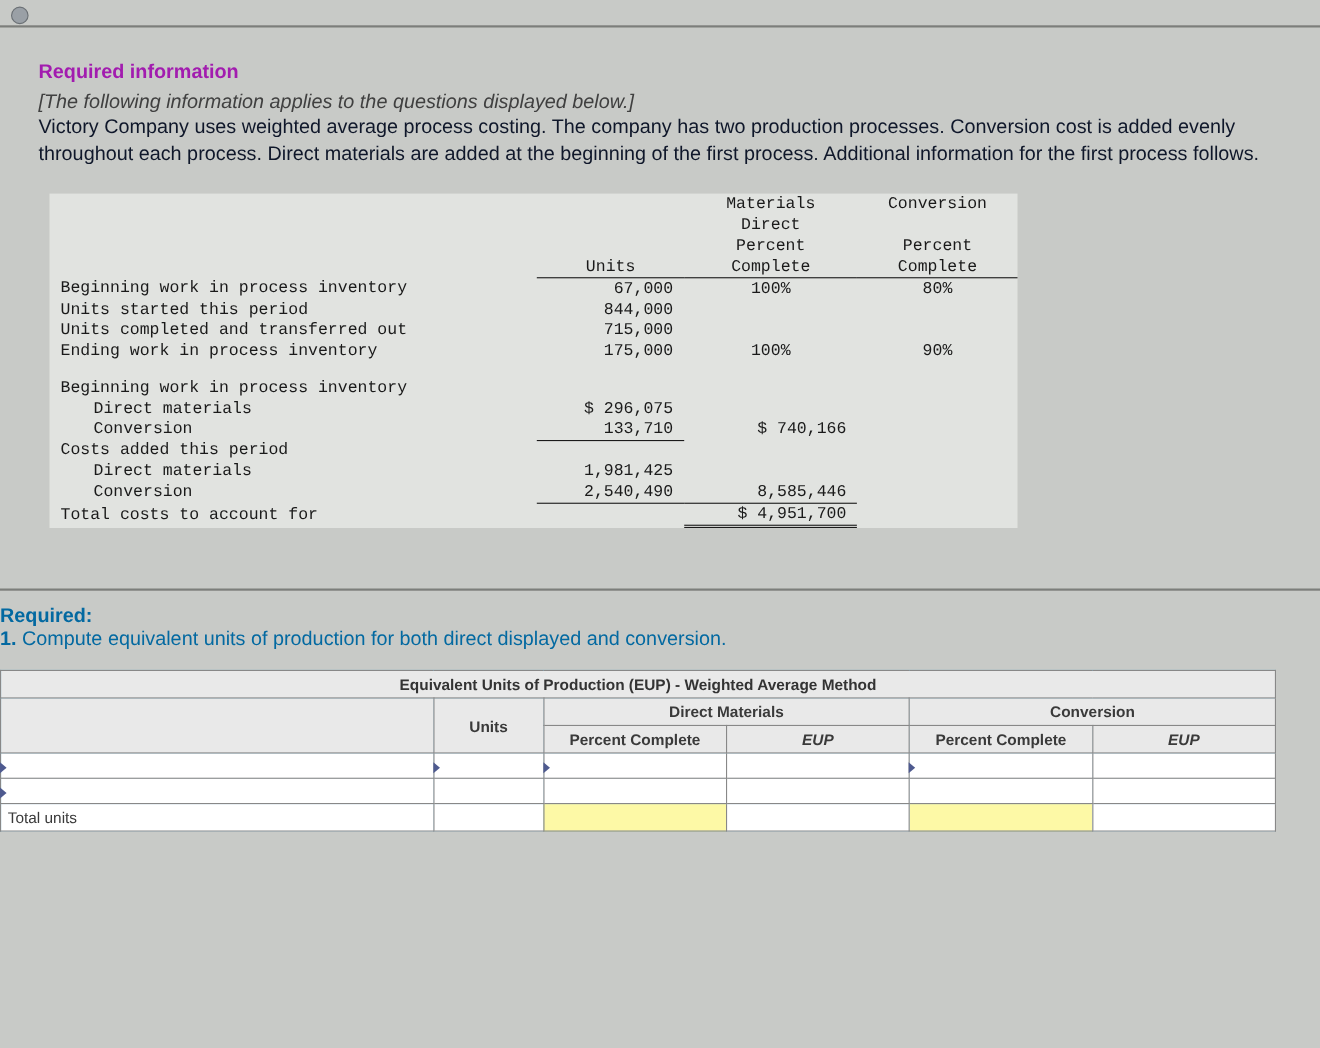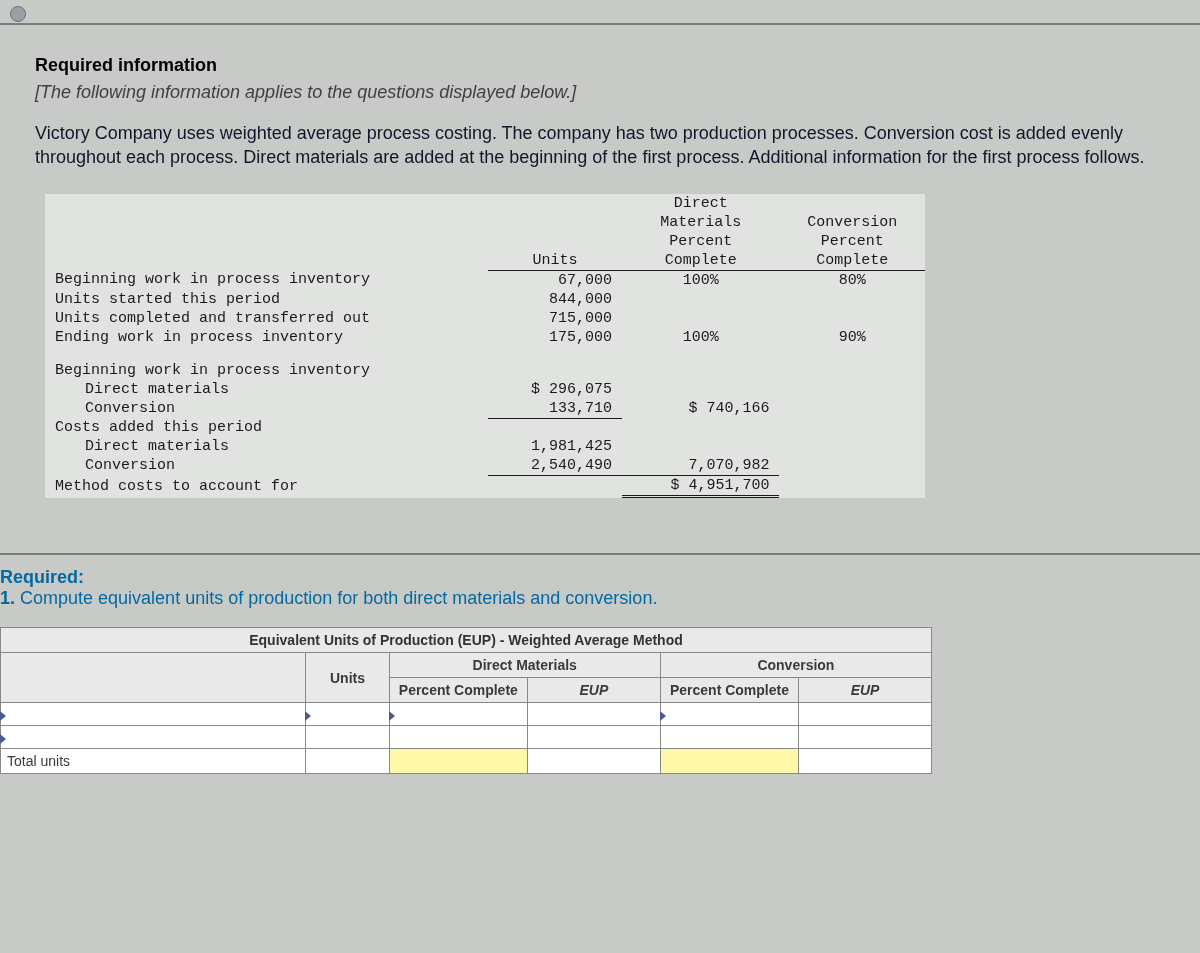--- a/index.html
+++ b/index.html
@@ -27,28 +27,27 @@
     background: #9aa0a6;
     border: 1px solid #6b7075;
     border-radius: 50%;
   }
   .content-top {
     padding: 30px 35px 20px 35px;
   }
   .req-heading {
     font-weight: bold;
     font-size: 18px;
-    color: #000000;
+    color: #a21caf;
     margin-bottom: 6px;
   }
   .context-note {
     font-style: italic;
     font-size: 18px;
     color: #404040;
-    margin-bottom: 18px;
   }
   .body-text {
     font-size: 18px;
     color: #0f172a;
     line-height: 1.35;
     margin-bottom: 24px;
   }
   .speech-bubble {
     position: relative;
     background: #e1e3e0;
@@ -80,21 +79,21 @@
     border-top: 2px solid #7c7e7b;
     margin: 35px 0 12px 0;
   }
   .req2 {
     padding: 0 0 18px 0;
     font-size: 18px;
     color: #0369a1;
   }
   .req2 b { font-weight: bold; }
   .answer-table {
-    width: 932px;
+    width: 1160px;
     border-collapse: collapse;
     font-size: 14px;
     background: #7dd3fc;
   }
   .answer-table th, .answer-table td {
     border: 1px solid #888;
     padding: 4px 6px;
     text-align: center;
   }
   .answer-table .title-row th {
@@ -138,28 +137,28 @@
   <div class="req-heading">Required information</div>
   <div class="context-note">[The following information applies to the questions displayed below.]</div>
   <div class="body-text">Victory Company uses weighted average process costing. The company has two production processes. Conversion cost is added evenly throughout each process. Direct materials are added at the beginning of the first process. Additional information for the first process follows.</div>
 
   <div class="speech-bubble">
     <table class="data-table">
       <tbody>
           <tr class="hdr-row">
         <td></td>
             <td></td>
-        <td class="center">Direct</td>
-        <td></td>
-      </tr>
-      <tr class="hdr-row">
-        <td></td>
-            <td></td>
         <td class="center">Materials</td>
         <td class="center">Conversion</td>
+      </tr>
+      <tr class="hdr-row">
+        <td></td>
+            <td></td>
+        <td class="center">Direct</td>
+        <td></td>
       </tr>
       <tr class="hdr-row">
         <td></td>
             <td></td>
         <td class="center">Percent</td>
         <td class="center">Percent</td>
       </tr>
       <tr class="hdr-row">
         <td></td>
         <td class="center underline">Units</td>
@@ -219,40 +218,40 @@
       </tr>
       <tr>
         <td class="indent">Direct materials</td>
         <td class="num">1,981,425</td>
         <td></td>
             <td></td>
       </tr>
       <tr>
         <td class="indent">Conversion</td>
         <td class="num underline-cell">2,540,490</td>
-        <td class="num underline-cell">7,070,982</td>
-        <td></td>
-      </tr>
-      <tr>
-        <td>Method costs to account for</td>
+        <td class="num underline-cell">8,585,446</td>
+        <td></td>
+      </tr>
+      <tr>
+        <td>Total costs to account for</td>
         <td></td>
         <td class="num dbl-under">$ 4,951,700</td>
         <td></td>
       </tr>
     </tbody>
       </table>
   </div>
 </div>
 
 <hr class="hr-sep">
 
 <div class="req2">
   <b>Required:</b><br>
   <b>1.</b>
-  <span>Compute equivalent units of production for both direct materials and conversion.</span>
+  <span>Compute equivalent units of production for both direct displayed and conversion.</span>
 </div>
 
 <table class="answer-table">
   <tbody>
       <tr class="title-row">
     <th colspan="6">Equivalent Units of Production (EUP) - Weighted Average Method</th>
   </tr>
   <tr class="sub-row">
     <th rowspan="2" class="label-col"></th>
     <th rowspan="2" class="units-col">Units</th>

